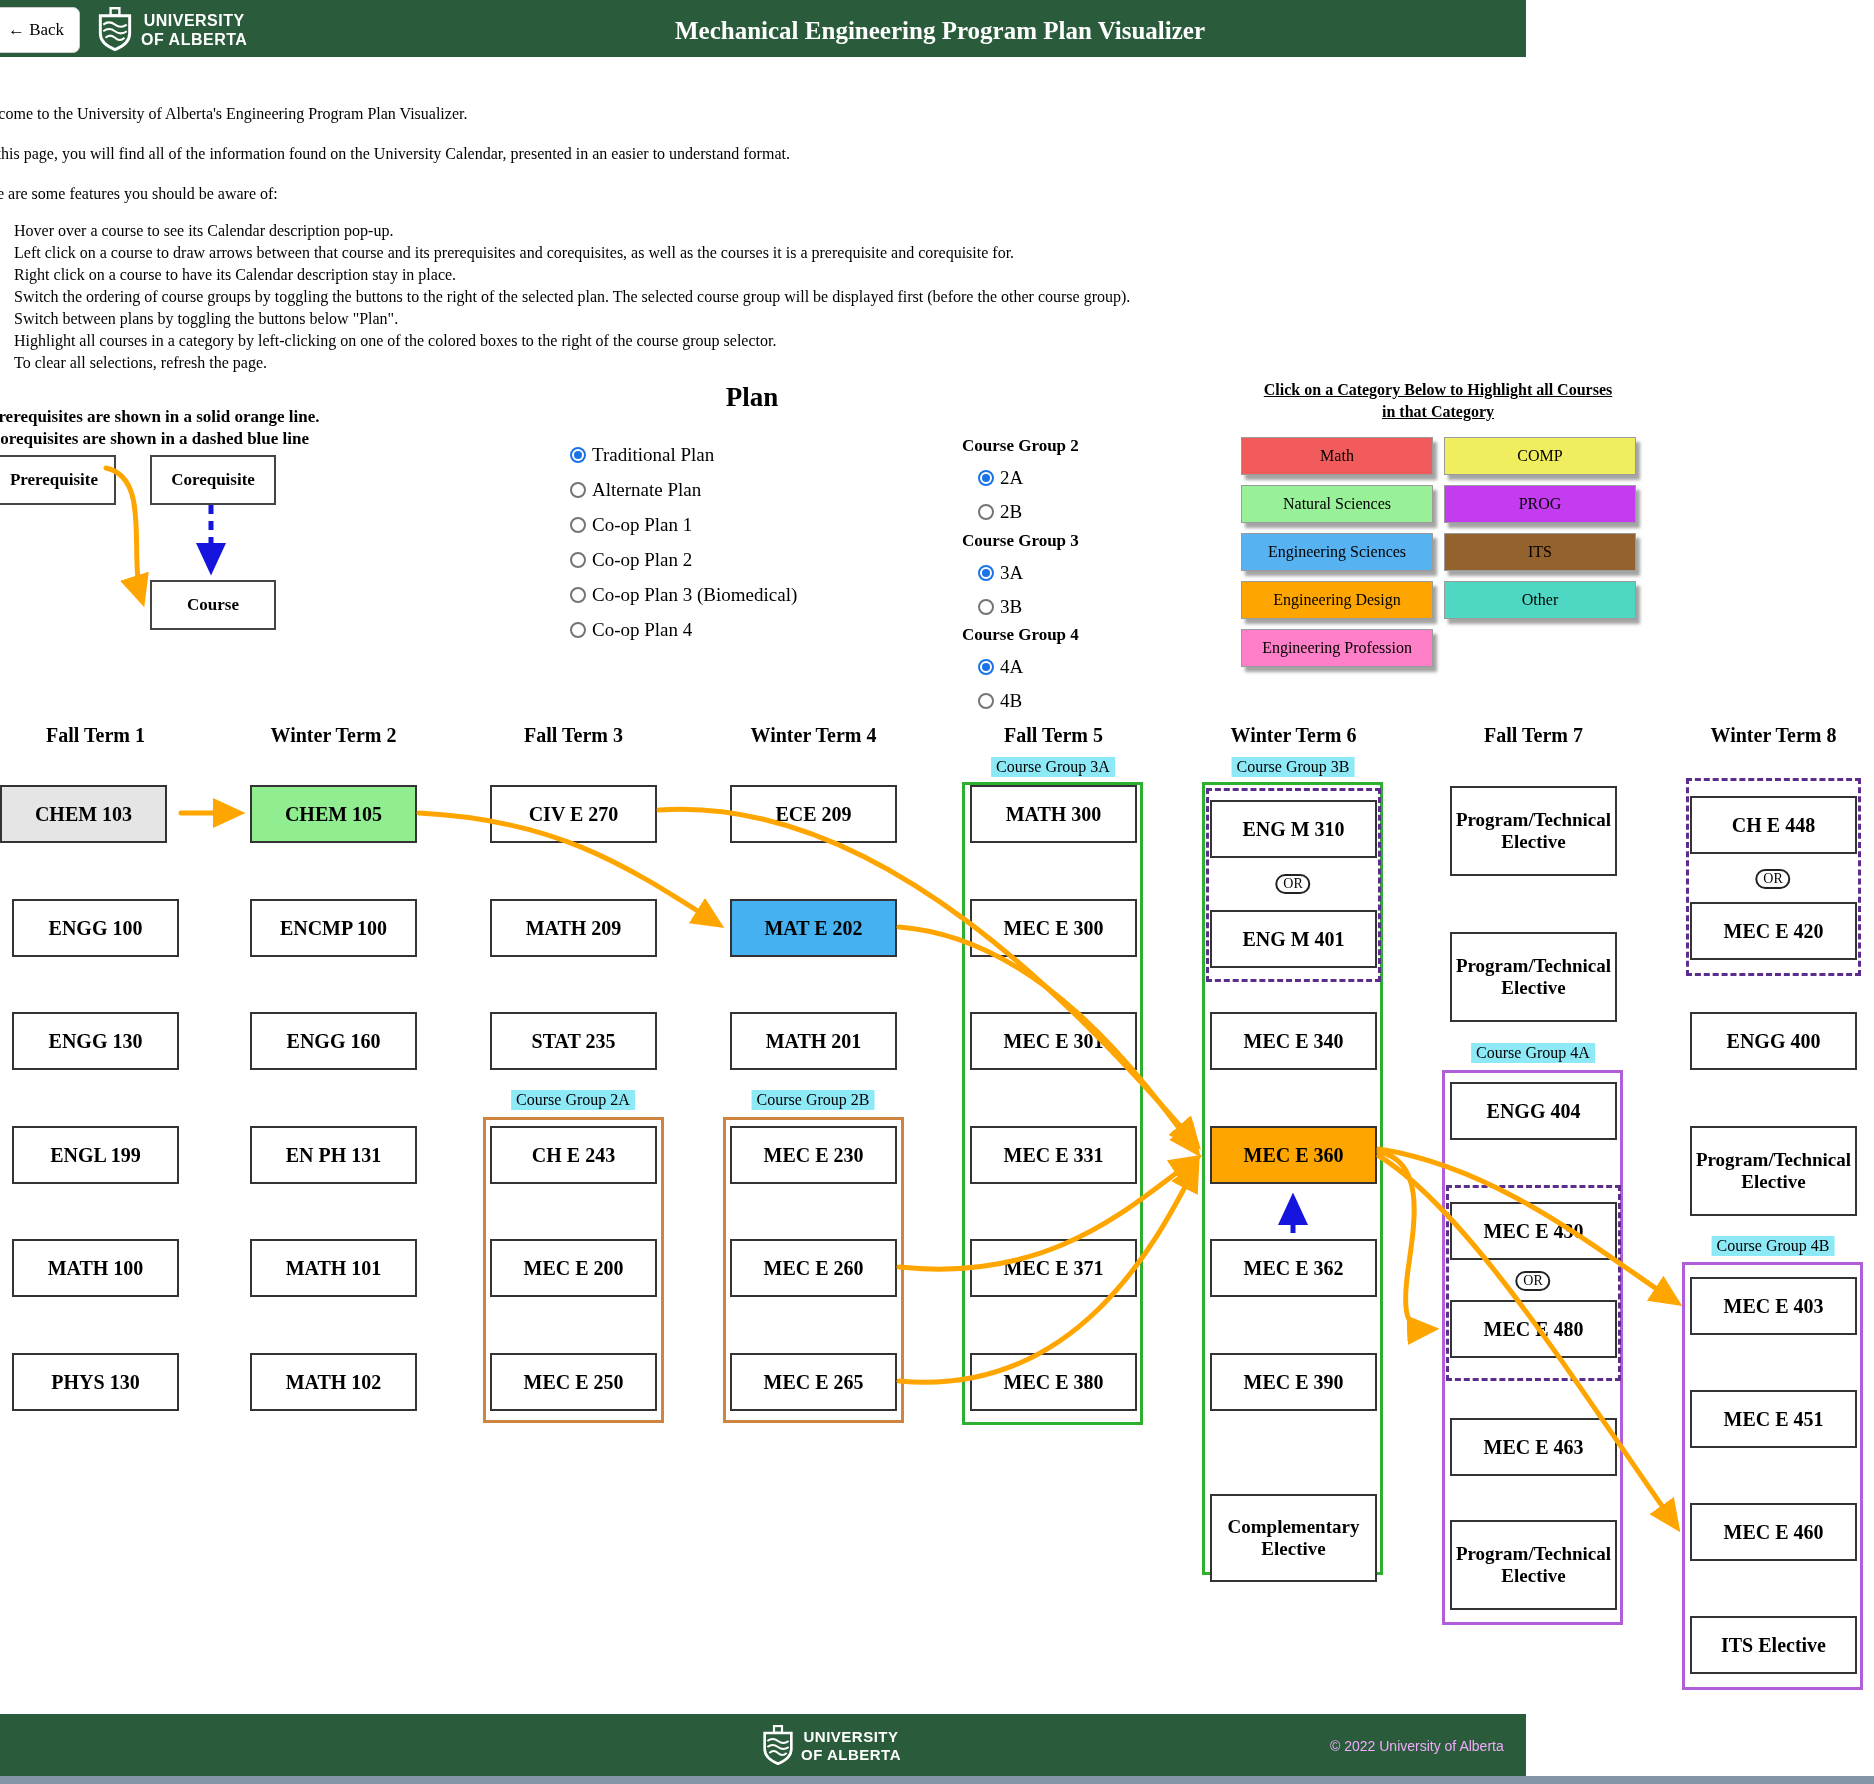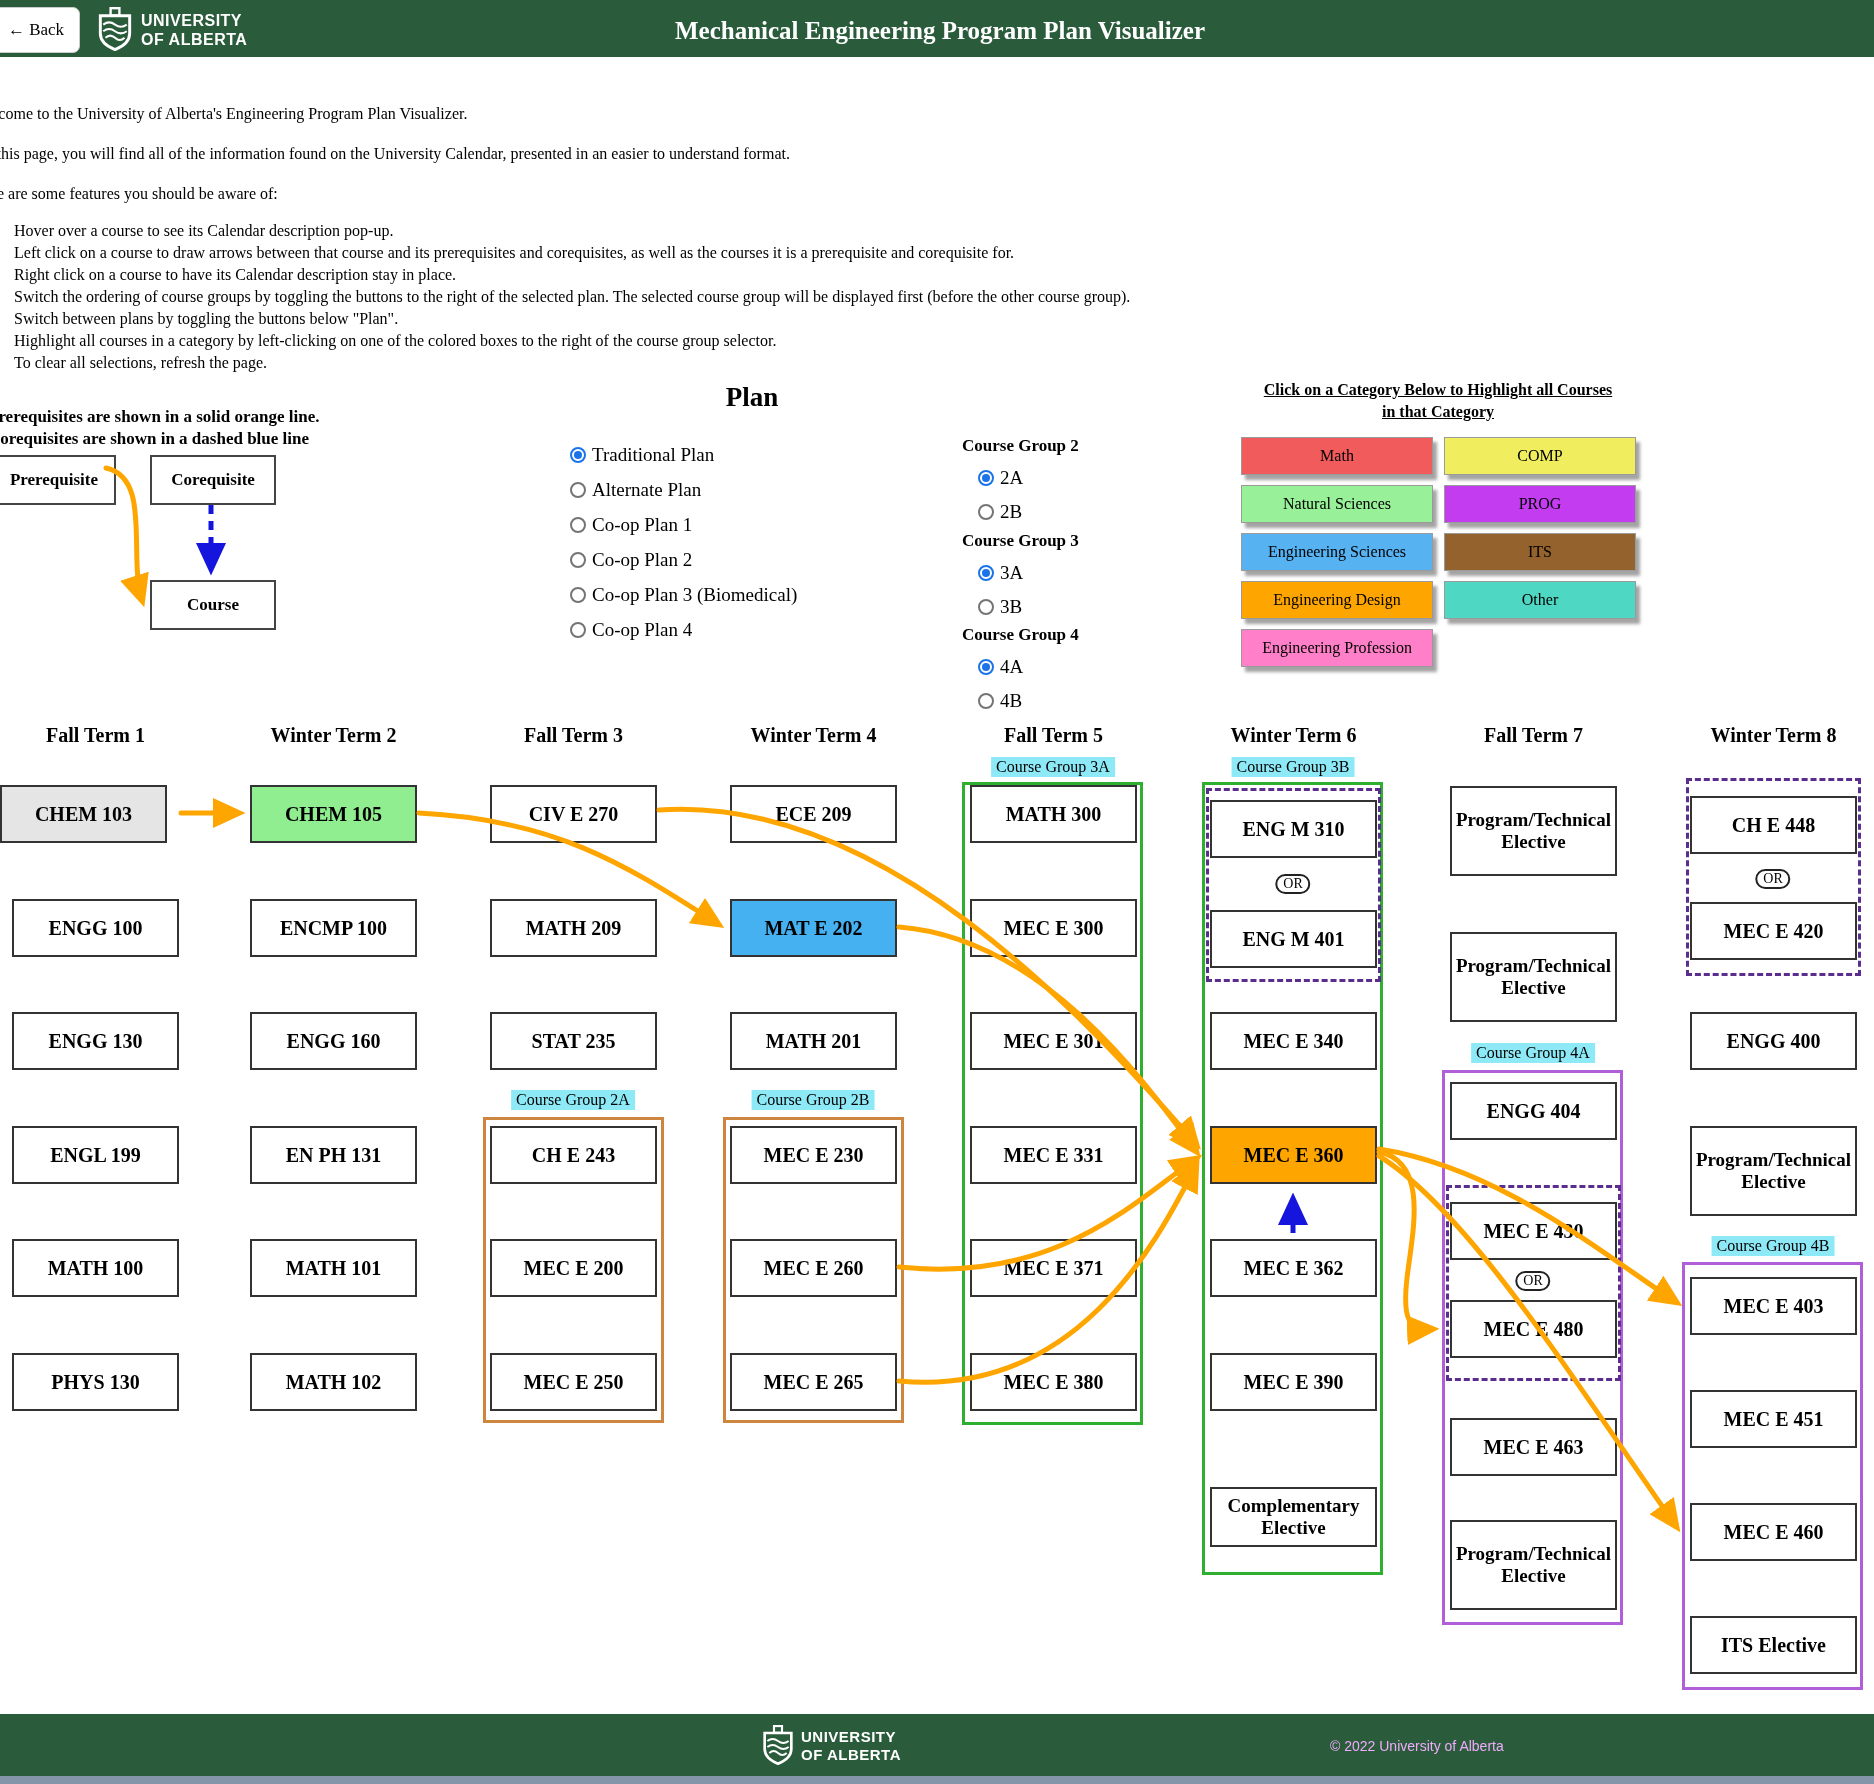--- a/index.html
+++ b/index.html
@@ -1,20 +1,20 @@
 <!DOCTYPE html>
 <html><head>
 <meta charset="utf-8">
 <style>
   html,body{margin:0;padding:0;background:#fff;}
   #page{position:relative;width:1874px;height:1784px;overflow:hidden;background:#fff;
         font-family:"Liberation Serif","DejaVu Serif",serif;color:#000;}
   .abs{position:absolute;}
   
-  .bar{position:absolute;left:0;width:1874px;background:#2a5c3c;}
+  .bar{position:absolute;left:0;width:1526px;background:#2a5c3c;text-align:center;}
   #topbar{top:0;height:57px;}
   #footbar{top:1714px;height:62px;}
   #bottomstrip{position:absolute;left:0;top:1776px;width:1874px;height:8px;background:#8494a9;}
   .backbtn{position:absolute;left:-8px;top:7px;width:86px;height:44px;background:#fff;border:1px solid #ccc;
            border-radius:7px;font-size:17px;display:flex;align-items:center;justify-content:center;}
   .logotext{color:#fff;font-family:"Liberation Sans",sans-serif;font-weight:bold;font-size:16px;line-height:19px;letter-spacing:.5px;}
   .pagetitle{position:absolute;left:940px;top:17px;transform:translateX(-50%);white-space:nowrap;
              color:#ffffff;font-size:25px;font-weight:bold;}
   
   .para{position:absolute;left:-27px;white-space:nowrap;font-size:16px;}
@@ -33,21 +33,21 @@
   
   .cathead{position:absolute;font-weight:bold;font-size:16px;white-space:nowrap;transform:translateX(-50%);text-decoration:underline;}
   .catbox{position:absolute;width:190px;height:36px;border:1px solid #9a9a9a;box-shadow:4px 5px 3px rgba(90,90,90,.55);
           display:flex;align-items:center;justify-content:center;font-size:16px;cursor:pointer;}
   
   .termhead{position:absolute;width:167px;text-align:center;font-weight:bold;font-size:20px;white-space:nowrap;}
   .course{position:absolute;width:167px;height:58px;border:2px solid #333;background:#fff;box-sizing:border-box;
           display:flex;align-items:center;justify-content:center;text-align:center;
           font-weight:bold;font-size:20px;line-height:1.15;}
   .course.tall{height:90px;font-size:19px;}
-  .course.tall2{height:60px;font-size:19px;}
+  .course.tall2{height:88px;font-size:19px;margin-top:7px;}
   .groupoutline{position:absolute;box-sizing:border-box;border:3px solid;}
   .dashedbox{position:absolute;box-sizing:border-box;border:3px dashed #5b2d8e;}
   .cyanlabel{position:absolute;transform:translateX(-50%);background:#8ee9f7;padding:1px 5px;font-size:16px;white-space:nowrap;}
   .orbadge{position:absolute;transform:translate(-50%,-50%);border:2px solid #222;border-radius:10px;background:#fff;
            padding:0 6px;font-size:14px;}
   #arrows{position:absolute;left:0;top:0;pointer-events:none;}
   .copyright{color:#f0abfc;font-family:"Liberation Sans",sans-serif;font-size:14px;}
 </style>
 </head>
 <body>

